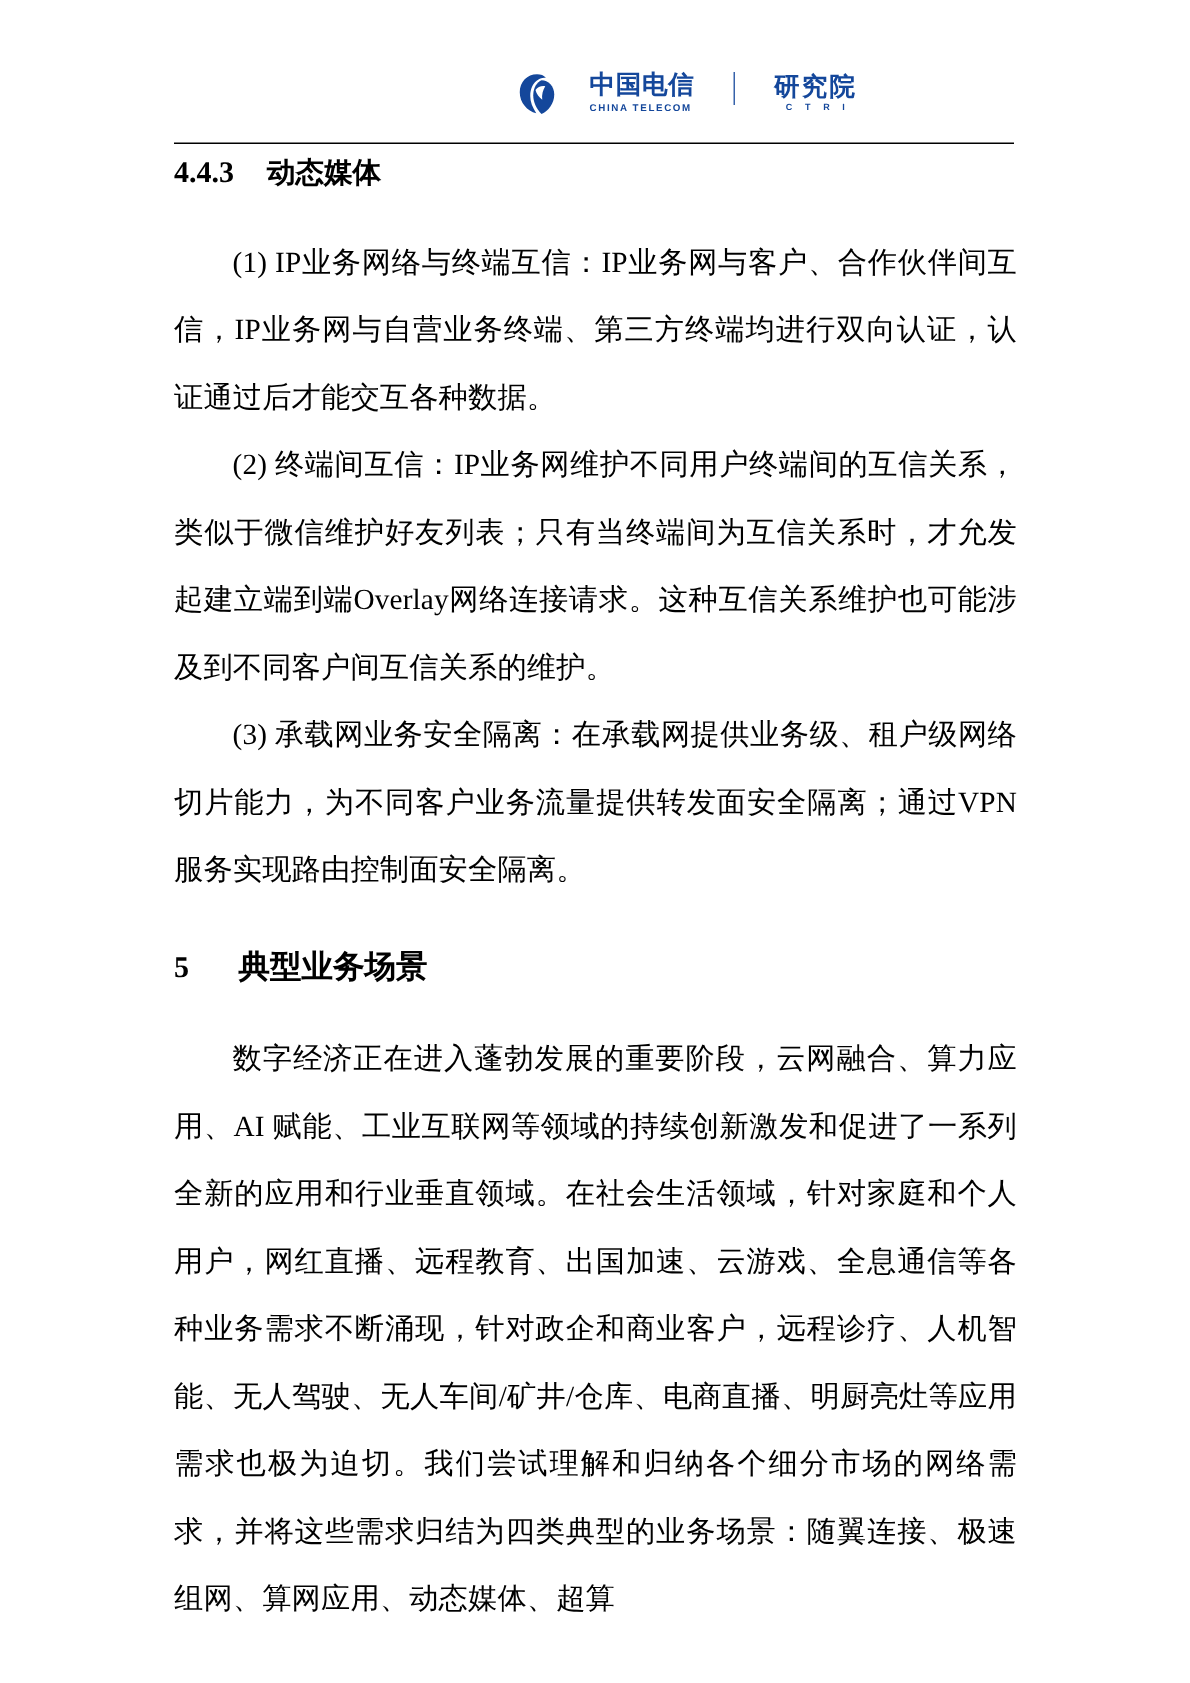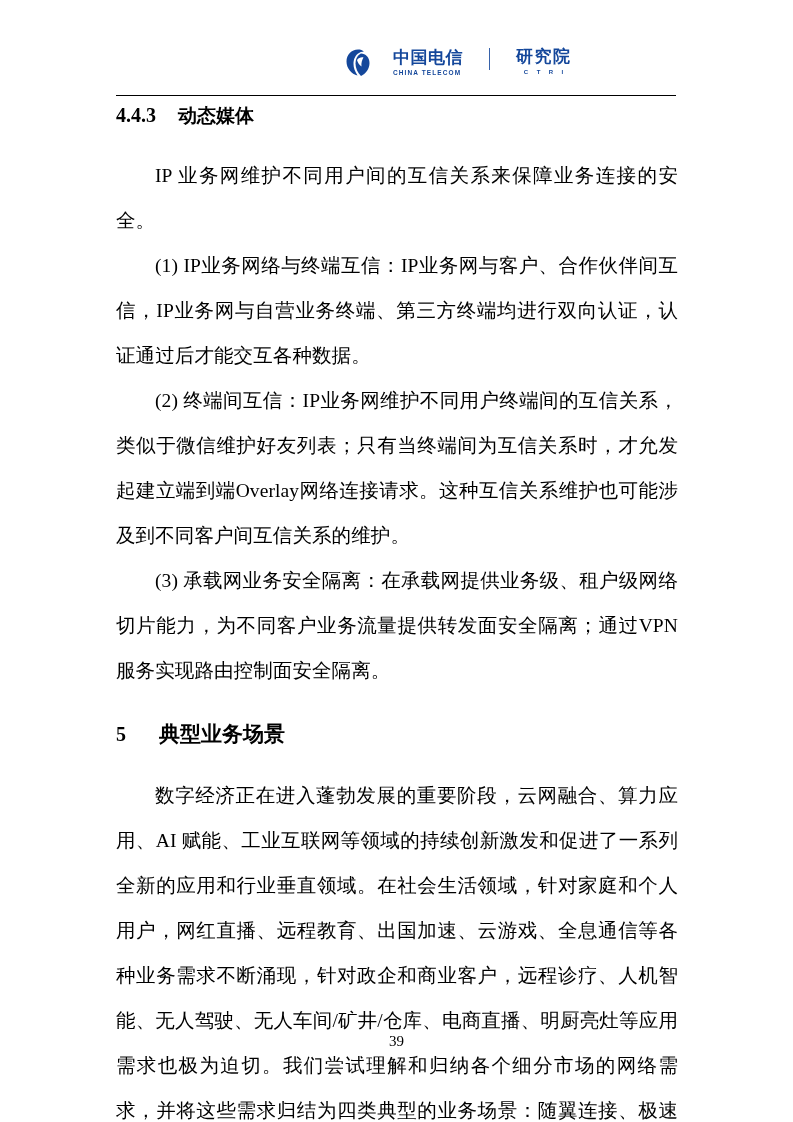--- a/index.html
+++ b/index.html
@@ -85,21 +85,21 @@
   }
 
   .logo-ctri-block {
     display: flex;
     flex-direction: column;
     justify-content: center;
     align-items: center;
   }
 
   .logo-ctri-main {
-    font-family: Liberation Mono, monospace;
+    font-family: Liberation Sans, sans-serif;
     font-size: 17px;
     font-weight: 700;
     color: #14479b;
     letter-spacing: 1.5px;
     line-height: 19px;
     white-space: nowrap;
   }
 
   .logo-ctri-sub {
     font-family: "Liberation Sans", "DejaVu Sans", sans-serif;
@@ -234,35 +234,31 @@
 
   <div class="content">
 
     <h2 class="sec-h2">
       <span class="num">4.4.3</span>
       <span>动态媒体</span>
     </h2>
 
     <div class="gap-after-h2"></div>
 
-    <p class="body">IP 业务网维护不同用户间的互信关系来保障业务连接的安全。</p>
     <p class="body">(1) IP业务网络与终端互信：IP业务网与客户、合作伙伴间互信，IP业务网与自营业务终端、第三方终端均进行双向认证，认证通过后才能交互各种数据。</p>
     <p class="body">(2) 终端间互信：IP业务网维护不同用户终端间的互信关系，类似于微信维护好友列表；只有当终端间为互信关系时，才允发起建立端到端Overlay网络连接请求。这种互信关系维护也可能涉及到不同客户间互信关系的维护。</p>
     <p class="body">(3) 承载网业务安全隔离：在承载网提供业务级、租户级网络切片能力，为不同客户业务流量提供转发面安全隔离；通过VPN服务实现路由控制面安全隔离。</p>
 
     <div class="gap-before-h1"></div>
 
     <h2 class="sec-h1">
       <span class="num">5</span>
       <span>典型业务场景</span>
     </h2>
 
     <div class="gap-after-h1"></div>
 
     <p class="body">数字经济正在进入蓬勃发展的重要阶段，云网融合、算力应用、AI 赋能、工业互联网等领域的持续创新激发和促进了一系列全新的应用和行业垂直领域。在社会生活领域，针对家庭和个人用户，网红直播、远程教育、出国加速、云游戏、全息通信等各种业务需求不断涌现，针对政企和商业客户，远程诊疗、人机智能、无人驾驶、无人车间/矿井/仓库、电商直播、明厨亮灶等应用需求也极为迫切。我们尝试理解和归纳各个细分市场的网络需求，并将这些需求归结为四类典型的业务场景：随翼连接、极速组网、算网应用、动态媒体、超算</p>
 
   </div>
 
-  <div class="footer">
-    <div class="page-num">39</div>
-  </div>
 
 </div>
 
 </body></html>

